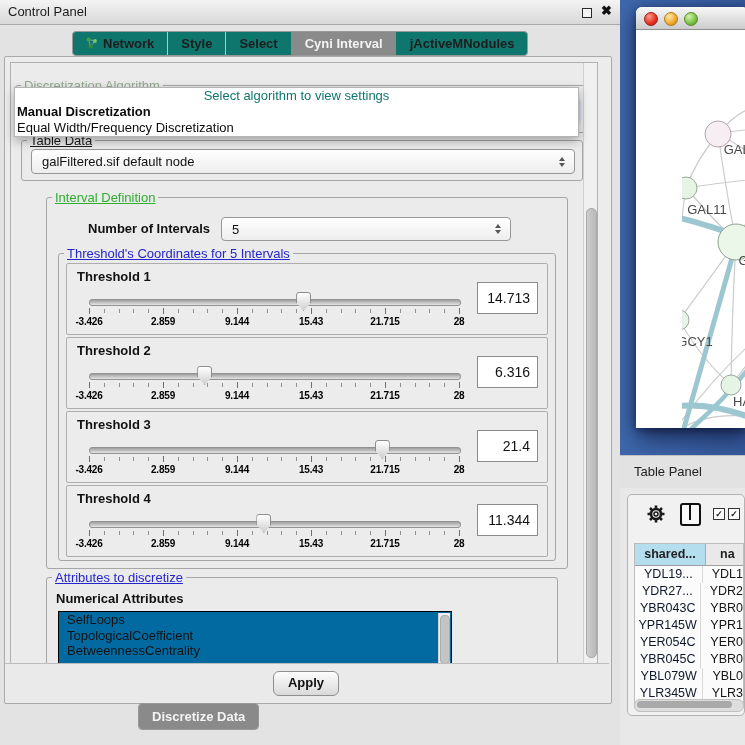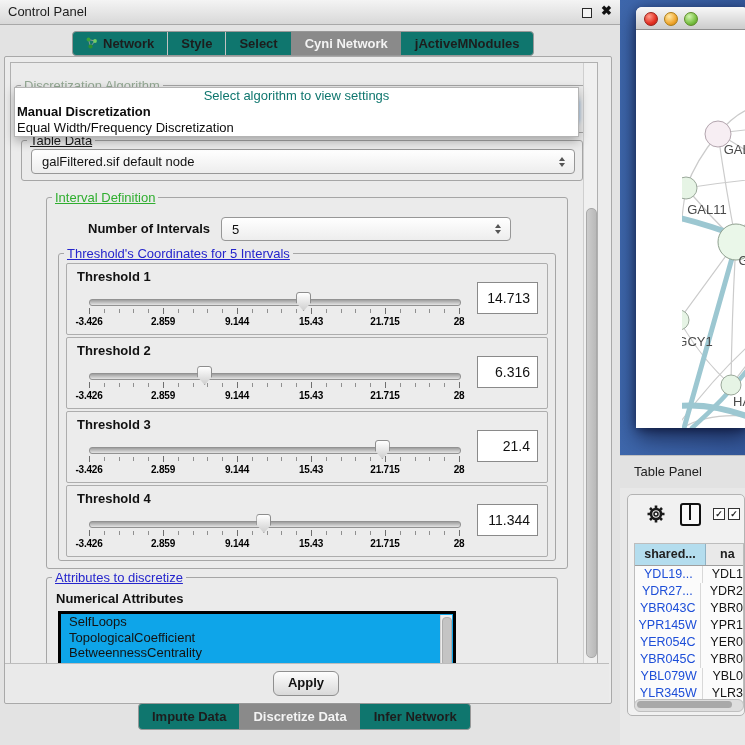--- a/index.html
+++ b/index.html
@@ -66,21 +66,21 @@
     background:linear-gradient(#ffffff,#cfcfcf);border:1px solid #8d8d8d;border-radius:3px;
     clip-path:polygon(0 0,100% 0,100% 55%,50% 100%,0 55%);}
   .th-minor{position:absolute;left:0;top:19px;width:100%;height:4px;
     background:repeating-linear-gradient(90deg,#8f8f8f 0,#8f8f8f 1px,transparent 1px,transparent 14.8px);}
   .major-tick{position:absolute;top:18px;width:1px;height:6px;background:#6e6e6e;}
   .scale-lab{position:absolute;top:26px;transform:translateX(-50%);font-size:10px;font-weight:600;
     color:#000;letter-spacing:-.2px;white-space:nowrap;}
   .th-value{position:absolute;left:410px;top:18px;width:52px;height:30px;background:#fff;
     border:1px solid #8a8a8a;font-size:14px;line-height:30px;text-align:right;padding-right:7px;color:#111;}
 
-  .attr-list{position:absolute;background:#0ea5e9;border:3px solid #000000;overflow:hidden;}
+  .attr-list{position:absolute;background:#0369a1;border:1px solid #000000;overflow:hidden;}
   .attr-item{font-size:13px;line-height:15.5px;padding-left:8px;color:#131313;}
   .list-scroll{position:absolute;right:1px;top:1px;width:11px;bottom:1px;background:#ededed;border-left:1px solid #d2d2d2;}
   .list-thumb{position:absolute;left:1px;top:2px;width:8px;height:90%;background:#c4c4c4;border-radius:4px;border:1px solid #adadad;}
 
   .main-scroll{position:absolute;right:0;top:0;width:13px;height:100%;background:#f0f0f0;border-left:1px solid #cfcfcf;}
   .main-thumb{position:absolute;left:2px;top:145px;width:9px;height:448px;border-radius:5px;
     background:linear-gradient(90deg,#cdcdcd,#b9b9b9);border:1px solid #a9a9a9;}
 
   .apply-bar{left:5px;top:663px;width:604px;height:38px;background:#eaeaea;border-top:1px solid #bdbdbd;}
   .apply-btn{position:absolute;left:268px;top:7px;width:64px;height:23px;
@@ -107,21 +107,21 @@
   .tp-body{left:0;top:488px;width:125px;height:257px;background:#e8e8e8;}
   .tp-box{position:absolute;left:7px;top:6px;width:116px;height:220px;background:#f1f1f1;
     border:1px solid #b3b3b3;border-radius:5px;}
   .tp-toolbar{position:absolute;left:0;top:0;width:100%;height:40px;}
   .tbl{position:absolute;left:6px;top:48px;width:108px;height:162px;overflow:hidden;background:#fbfbfb;border:1px solid #bdbdbd;}
   .tbl-hrow{display:flex;height:21px;border-bottom:1px solid #9f9f9f;font-size:12.5px;font-weight:600;}
   .tbl-h1{width:70px;background:var(--table-header-selected);border-right:1px solid #8fb2c4;
     text-align:center;line-height:21px;color:#222;}
   .tbl-h2{flex:1;background:#e9e9e9;padding-left:14px;line-height:21px;color:#222;}
   .tbl-row{display:flex;height:17px;font-size:12.5px;}
-  .tbl-c1{width:70px;text-align:center;line-height:17px;border-right:1px solid #d8d8d8;color:#1d4ed8;}
+  .tbl-c1{width:70px;text-align:center;line-height:17px;border-right:1px solid #d8d8d8;color:#0f172a;}
   .tbl-c2{flex:1;padding-left:9px;line-height:17px;color:#151515;}
   .tp-hscroll{position:absolute;left:6px;top:204px;width:108px;height:11px;background:#dedede;
     border:1px solid #c0c0c0;border-radius:6px;}
   .tp-hthumb{position:absolute;left:2px;top:1px;width:88%;height:7px;background:#a9a9a9;border-radius:4px;}
 
   .ico-gear{position:absolute;left:18px;top:9px;}
   .ico-cols{position:absolute;left:52px;top:8px;width:17px;height:19px;border:2px solid #111;border-radius:3px;background:#f9f9f9;}
   .ico-cols i{position:absolute;left:7px;top:0;width:2px;height:15px;background:#111;}
   .ck{position:absolute;top:13px;width:10px;height:10px;border:1.5px solid #333;background:#fff;
     font-size:9px;line-height:10px;text-align:center;font-weight:bold;color:#222;}
@@ -151,21 +151,21 @@
         </span>
         <span>Network</span>
       </div>
       <div class="ptab">
         <span>Style</span>
       </div>
       <div class="ptab">
         <span>Select</span>
       </div>
       <div class="ptab sel">
-        <span>Cyni Network</span>
+        <span>Cyni Interval</span>
       </div>
       <div class="ptab">
         <span>jActiveMNodules</span>
       </div>
     </div>
 
   <div class="abs inner-panel">
 
     <div class="group" style="left:4px;top:22px;width:570px;height:46px;"></div>
     <span class="group-title t-muted" style="left:10px;top:15px;">Discretization Algorithm</span>
@@ -310,28 +310,22 @@
         <div class="pop-opt bold">Manual Discretization</div>
         <div class="pop-opt">Equal Width/Frequency Discretization</div>
       </div>
   </div>
 
   <div class="abs apply-bar">
     <div class="apply-btn">Apply</div>
   </div>
 
   <div class="abs tabgroup bottom-tabs" id="bottom-tabs">
-      <div class="ptab">
-        <span>Impute Data</span>
-      </div>
       <div class="ptab sel">
         <span>Discretize Data</span>
-      </div>
-      <div class="ptab">
-        <span>Infer Network</span>
       </div>
     </div>
 
   <div class="abs right-panel">
     <div class="desktop">
       <div class="net-window">
         <div class="net-titlebar">
           <span class="light red"></span>
           <span class="light yellow"></span>
           <span class="light green"></span>

